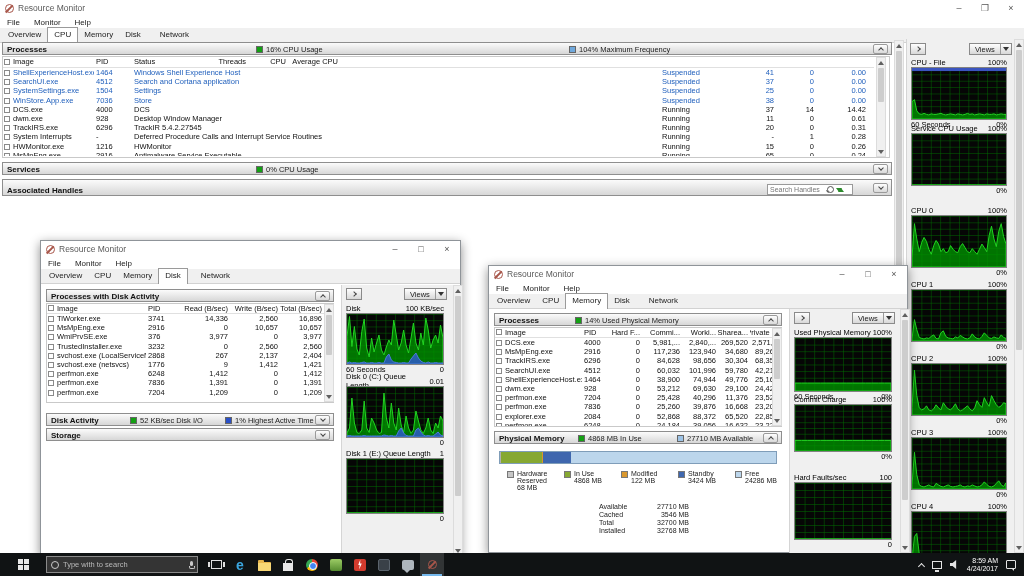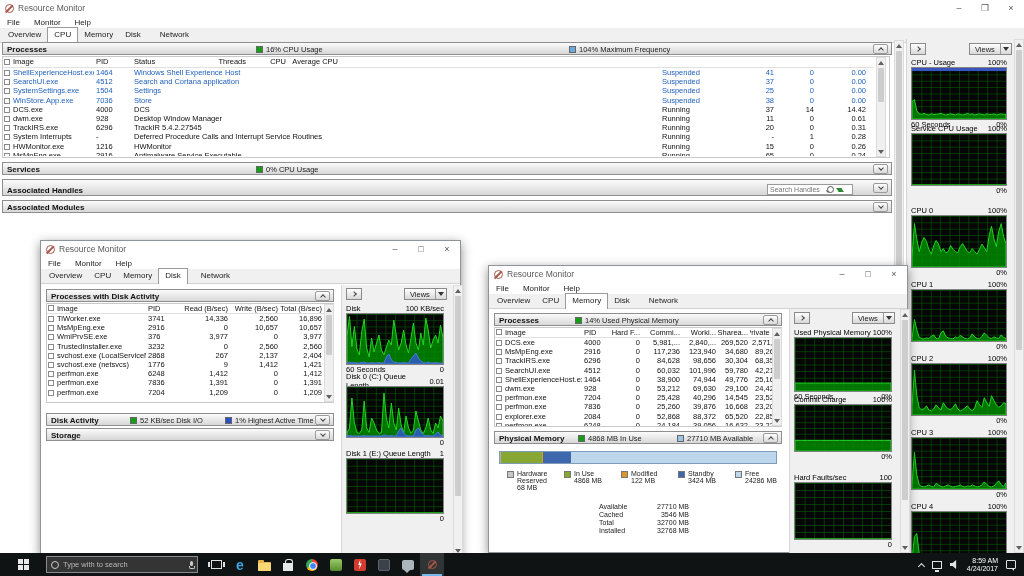--- a/index.html
+++ b/index.html
@@ -294,26 +294,20 @@
       <div class="searchbox" style="right:38px;width:86px">
         <input placeholder="Search Handles" style="">
         <span class="magico"></span>
         <span class="refico" style="margin:0 2px"></span>
       </div>
       <span class="chevbtn" style="right:3px;top:3px">
           <span class="arr dn"></span>
         </span>
     </div>
 
-    <div class="sec" style="left:2px;top:200px;width:890px">
-      <span>Associated Modules</span>
-      <span class="chevbtn" style="right:3px">
-          <span class="arr dn"></span>
-        </span>
-    </div>
 
     <div class="vscroll" style="left:894px;top:40px;height:513px">
       <div class="sarr" style="top:0">
           <span class="tri-up"></span>
         </div>
       <div class="vthumb" style="top:10px;height:440px"></div>
       <div class="sarr" style="bottom:0">
           <span class="tri-dn"></span>
         </div>
     </div>
@@ -324,21 +318,21 @@
         </span>
       <div class="viewsbtn" style="left:62px;top:4px">
         <span class="vlab">Views</span>
         <span class="vdrop">
             <span class="tri"></span>
           </span>
       </div>
 
       <div class="gblock" style="left:4px;top:18px;width:102px">
         <div class="glabel">
-            <span>CPU - Usage</span>
+            <span>CPU - File</span>
             <span>100%</span>
           </div>
         <div class="gwrap" style="height:53px">
             <svg viewBox="0 0 100 50" preserveAspectRatio="none" style="position: absolute; left: 0px; top: 0px; width: 100%; height: 100%;">
               <polygon points="0,50 0.0,33.0 2.6,31.0 5.1,42.0 7.7,45.0 10.3,45.5 12.8,44.5 15.4,45.5 17.9,46.0 20.5,45.0 23.1,45.5 25.6,45.5 28.2,45.0 30.8,44.5 33.3,45.5 35.9,46.0 38.5,45.5 41.0,45.0 43.6,45.5 46.2,46.0 48.7,45.0 51.3,45.5 53.8,46.0 56.4,45.5 59.0,44.5 61.5,45.5 64.1,45.0 66.7,46.0 69.2,45.5 71.8,45.0 74.4,45.5 76.9,46.0 79.5,45.0 82.1,45.5 84.6,45.5 87.2,45.0 89.7,46.0 92.3,45.5 94.9,45.0 97.4,45.5 100.0,45.5 100,50" fill="rgba(0,148,0,0.78)" stroke="#21d421" stroke-width="1" vector-effect="non-scaling-stroke"></polygon>
               <rect x="0" y="0" width="100" height="3" fill="#3b55c0"></rect>
             </svg>
           </div>
         <div class="gfoot">
             <span>60 Seconds</span>
@@ -749,21 +743,21 @@
           <div class="tcell c4">69,630</div>
           <div class="tcell c5">29,100</div>
           <div class="tcell c6">24,420</div>
         </div>
         <div class="trow">
           <div class="tcell c0"><span class="cb"></span><span>perfmon.exe</span></div>
           <div class="tcell c1">7204</div>
           <div class="tcell c2">0</div>
           <div class="tcell c3">25,428</div>
           <div class="tcell c4">40,296</div>
-          <div class="tcell c5">14,545</div>
+          <div class="tcell c5">11,376</div>
           <div class="tcell c6">23,520</div>
         </div>
         <div class="trow">
           <div class="tcell c0"><span class="cb"></span><span>perfmon.exe</span></div>
           <div class="tcell c1">7836</div>
           <div class="tcell c2">0</div>
           <div class="tcell c3">25,260</div>
           <div class="tcell c4">39,876</div>
           <div class="tcell c5">16,668</div>
           <div class="tcell c6">23,208</div>

